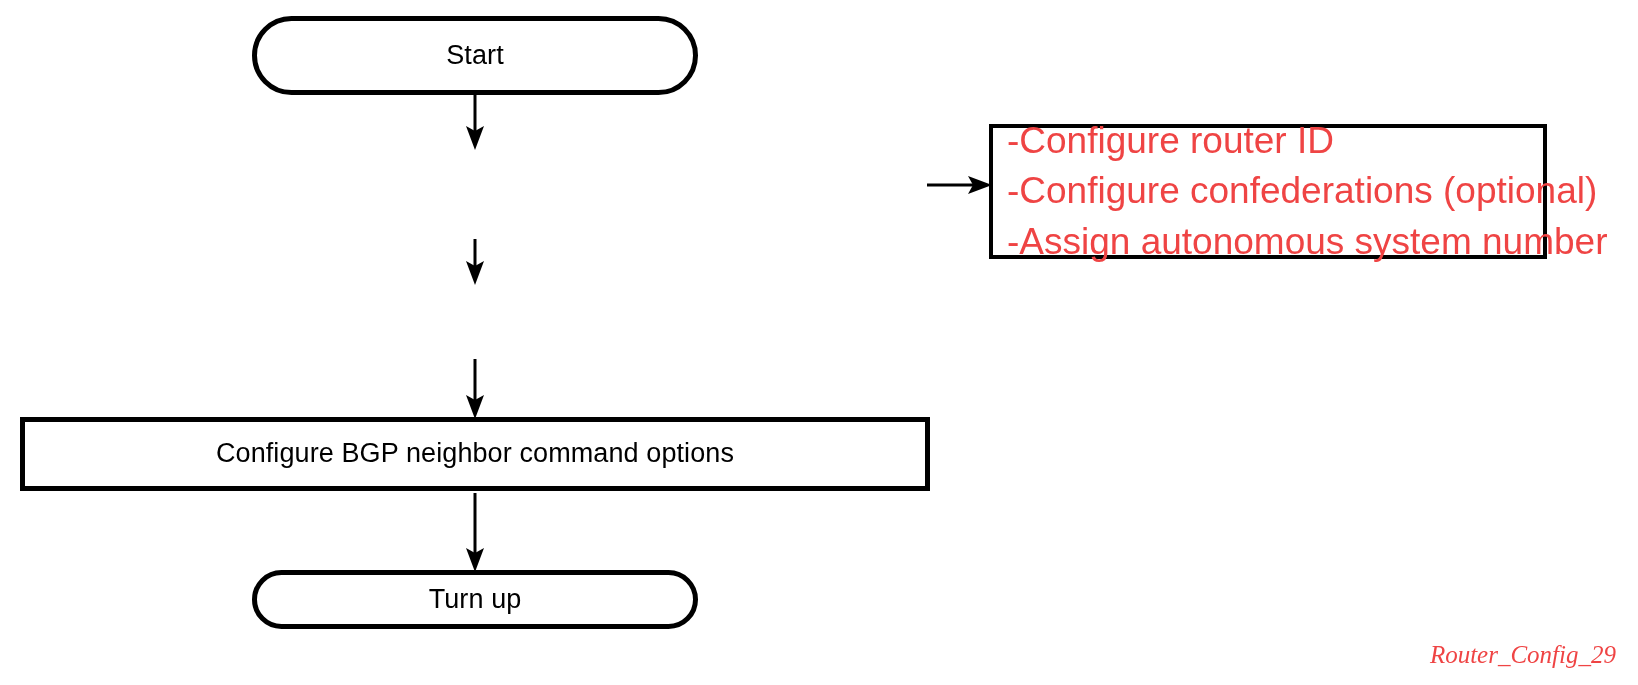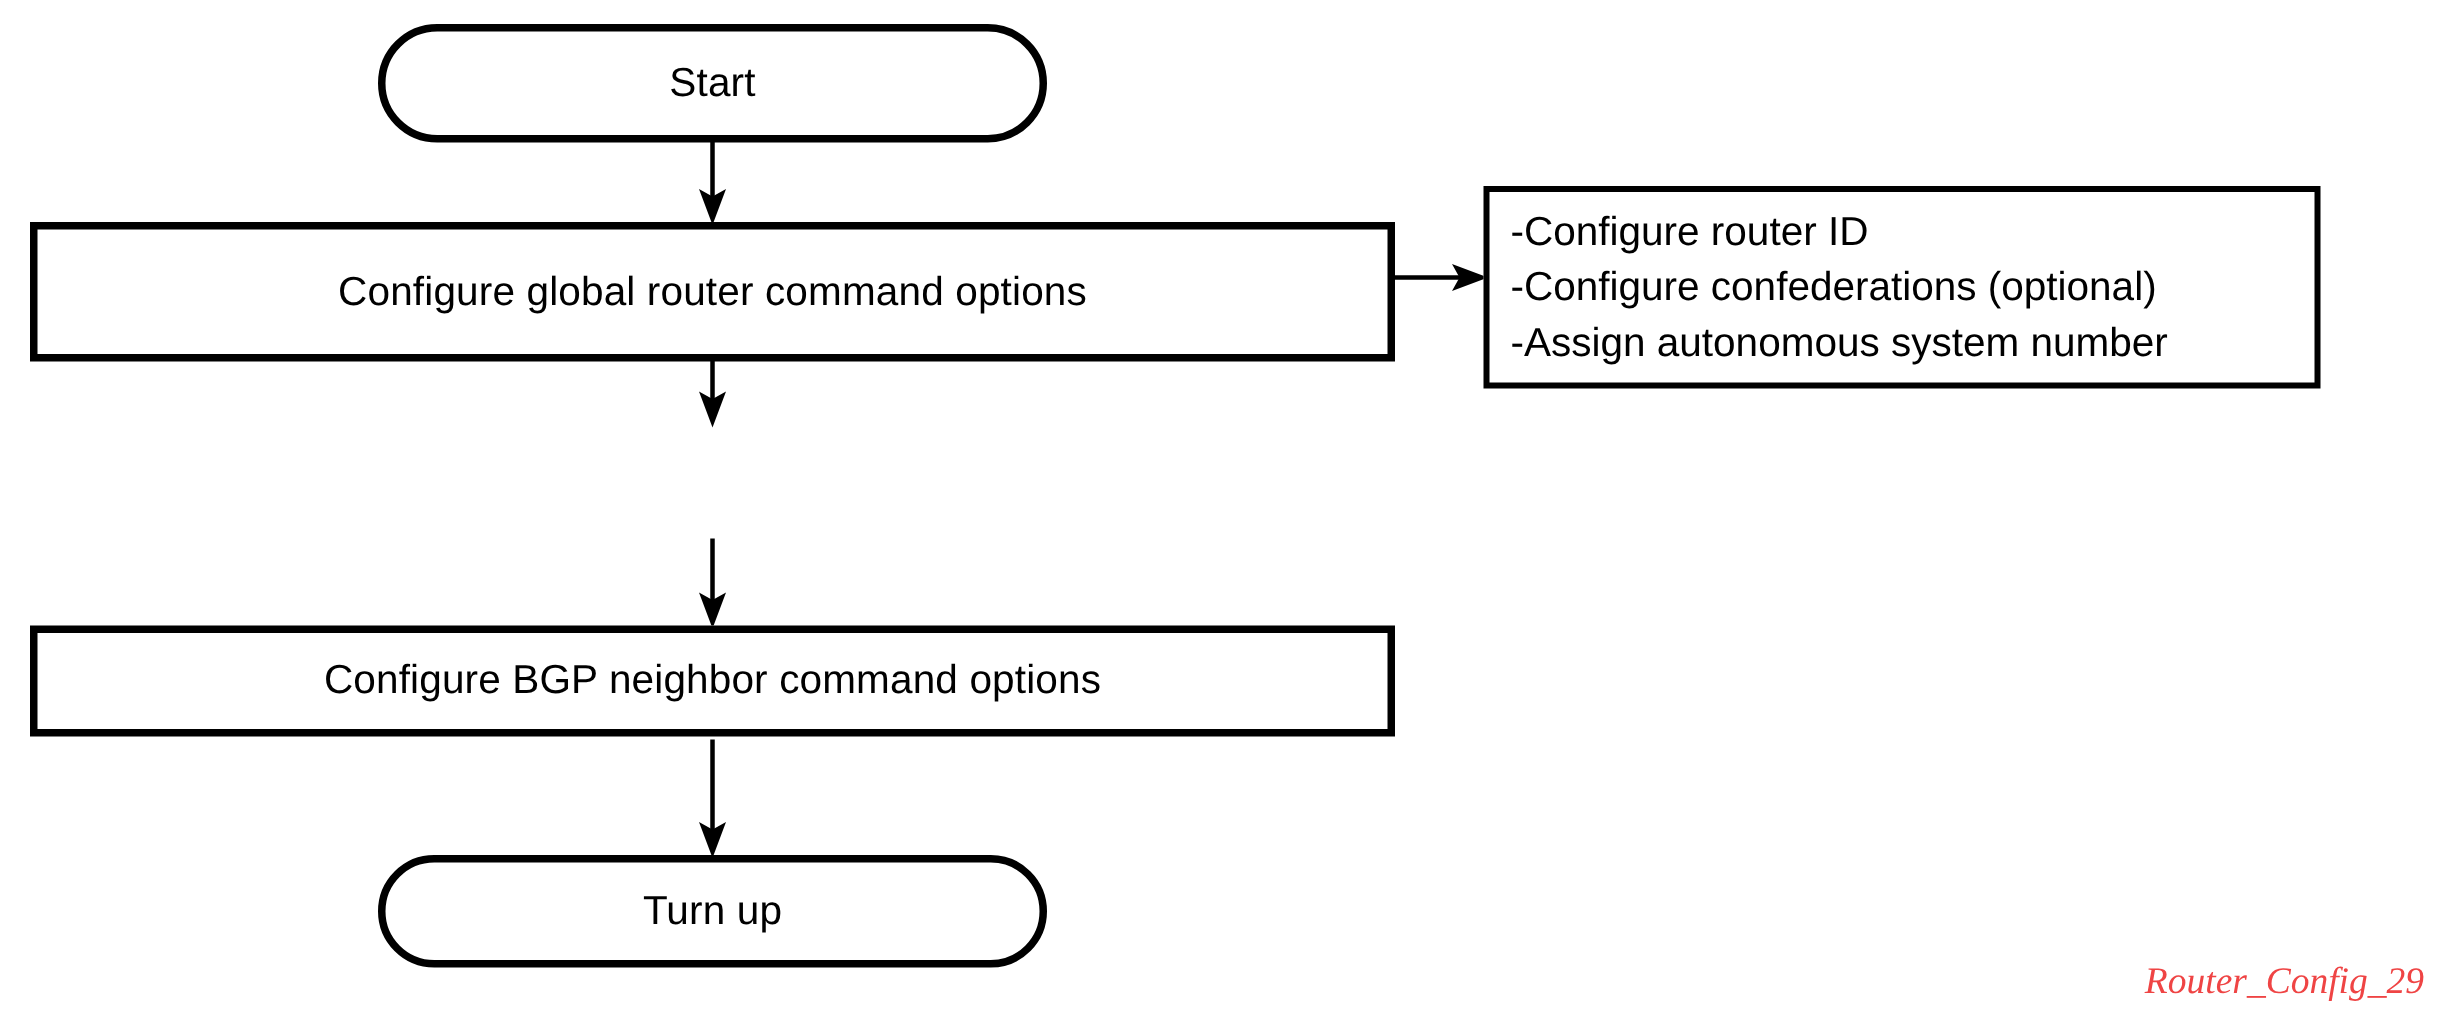--- a/index.html
+++ b/index.html
@@ -50,32 +50,32 @@
     letter-spacing: 0.1px;
   }
   .note-lines {
     padding-left: 14px;
     display: flex;
     flex-direction: column;
     justify-content: center;
     align-items: flex-start;
   }
   .note-line {
-    font-size: 27px;
+    font-size: 37px;
     line-height: 1.36;
     white-space: nowrap;
-    color: #000000;
+    color: #ef4444;
   }
 
   
   #node-start      { left: 252px; top: 16px;  width: 446px; height: 79px; }
   #node-global     { left: 20px;  top: 148px; width: 910px; height: 93px; }
   #node-group      { left: 20px;  top: 283px; width: 910px; height: 78px; }
   #node-neighbor   { left: 20px;  top: 417px; width: 910px; height: 74px; }
-  #node-turnup     { left: 252px; top: 570px; width: 446px; height: 75px; }
+  #node-turnup     { left: 252px; top: 570px; width: 446px; height: 59px; }
   #node-note       { left: 989px; top: 124px; width: 558px; height: 135px; }
 
   
   .connector {
     position: absolute;
     overflow: visible;
   }
   .conn-v  { width: 40px; }
   .conn-h  { height: 40px; }
 
@@ -104,23 +104,20 @@
 
   <div class="node terminator" id="node-start">
     <span class="node-label">Start</span>
   </div>
 
   <svg class="connector conn-v" id="conn-start-global" viewBox="0 0 40 58" preserveAspectRatio="none">
     <line x1="20" y1="0" x2="20" y2="44" stroke="#000000" stroke-width="3"></line>
     <polygon points="20,57 11,33 20,38 29,33" fill="#000000"></polygon>
   </svg>
 
-  <div class="node process" id="node-global">
-    <span class="node-label">Configure global router command options</span>
-  </div>
 
   <svg class="connector conn-h" id="conn-global-note" viewBox="0 0 66 40" preserveAspectRatio="none">
     <line x1="0" y1="20" x2="52" y2="20" stroke="#000000" stroke-width="3"></line>
     <polygon points="65,20 41,11 46,20 41,29" fill="#000000"></polygon>
   </svg>
 
   <div class="node note" id="node-note">
     <div class="note-lines">
       <div class="note-line">-Configure router ID</div>
       <div class="note-line">-Configure confederations (optional)</div>

